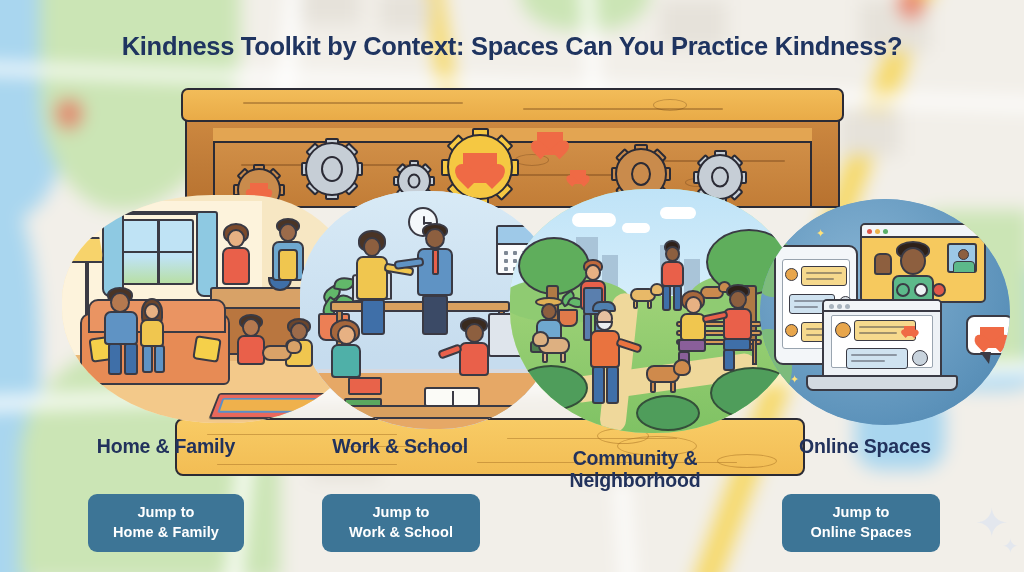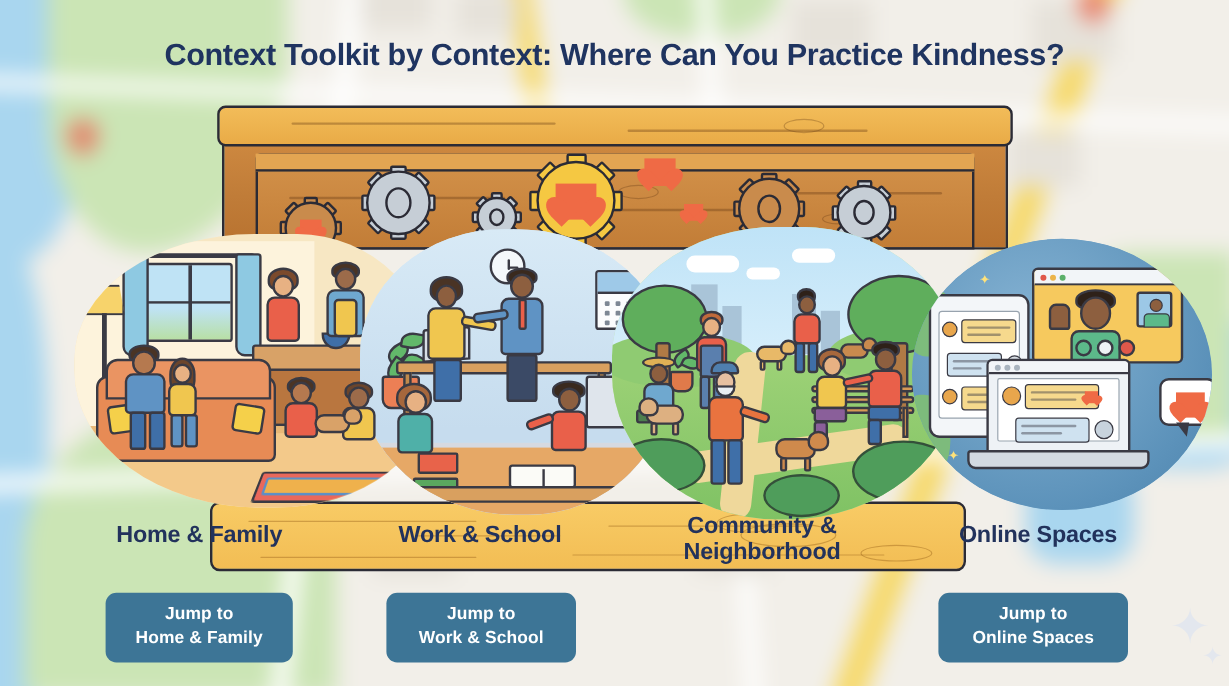--- a/index.html
+++ b/index.html
@@ -326,21 +326,21 @@
     <div class="map-blk" style="left:350px;top:470px;width:70px;height:50px;"></div>
     <div class="map-blk" style="left:620px;top:470px;width:64px;height:48px;"></div>
     <div class="map-pin" style="left:96px;top:140px;"></div>
     <div class="map-pin" style="left:938px;top:30px;"></div>
 
   </div>
 
   <div class="spark-deco" style="left:975px;top:500px;font-size:40px;">✦</div>
   <div class="spark-deco" style="left:1002px;top:534px;font-size:20px;">✦</div>
 
-  <div class="title">Context Toolkit by Context: Where Can You Practice Kindness?</div>
+  <div class="title">Kindness Toolkit by Context: Spaces Can You Practice Kindness?</div>
 
   <div class="toolbox">
     <div class="lid-wrap">
       <div class="lid-back"></div>
       <div class="lid-inner">
         <div class="grain" style="left:26px;top:34px;width:180px;"></div>
         <div class="grain" style="left:250px;top:44px;width:150px;"></div>
         <div class="grain" style="left:430px;top:30px;width:140px;"></div>
         <div class="grain-swirl" style="left:300px;top:24px;"></div>
         <div class="grain-swirl" style="left:470px;top:48px;width:26px;height:9px;"></div>
@@ -749,21 +749,21 @@
     <div class="base-grain" style="left:330px;top:18px;width:170px;"></div>
     <div class="base-grain" style="left:300px;top:42px;width:260px;"></div>
     <div class="base-grain" style="left:40px;top:44px;width:180px;"></div>
     <div class="base-swirl" style="left:420px;top:8px;"></div>
     <div class="base-swirl" style="left:440px;top:16px;width:80px;height:20px;"></div>
     <div class="base-swirl" style="left:540px;top:34px;width:60px;height:14px;"></div>
   </div>
 
   <div class="cat-label" style="left:56px;  top:436px; width:220px;">Home &amp; Family</div>
   <div class="cat-label" style="left:300px; top:436px; width:200px;">Work &amp; School</div>
-  <div class="cat-label" style="left:530px; top:428px; width:210px;">Community &amp;
+  <div class="cat-label" style="left:530px; top:448px; width:210px;">Community &amp;
 Neighborhood</div>
   <div class="cat-label" style="left:765px; top:436px; width:200px;">Online Spaces</div>
 
   <div class="buttons">
     <div class="jump-btn b1">Jump to
 Home &amp; Family</div>
     <div class="jump-btn b2">Jump to
 Work &amp; School</div>
     <div class="jump-btn b4">Jump to
 Online Spaces</div>

